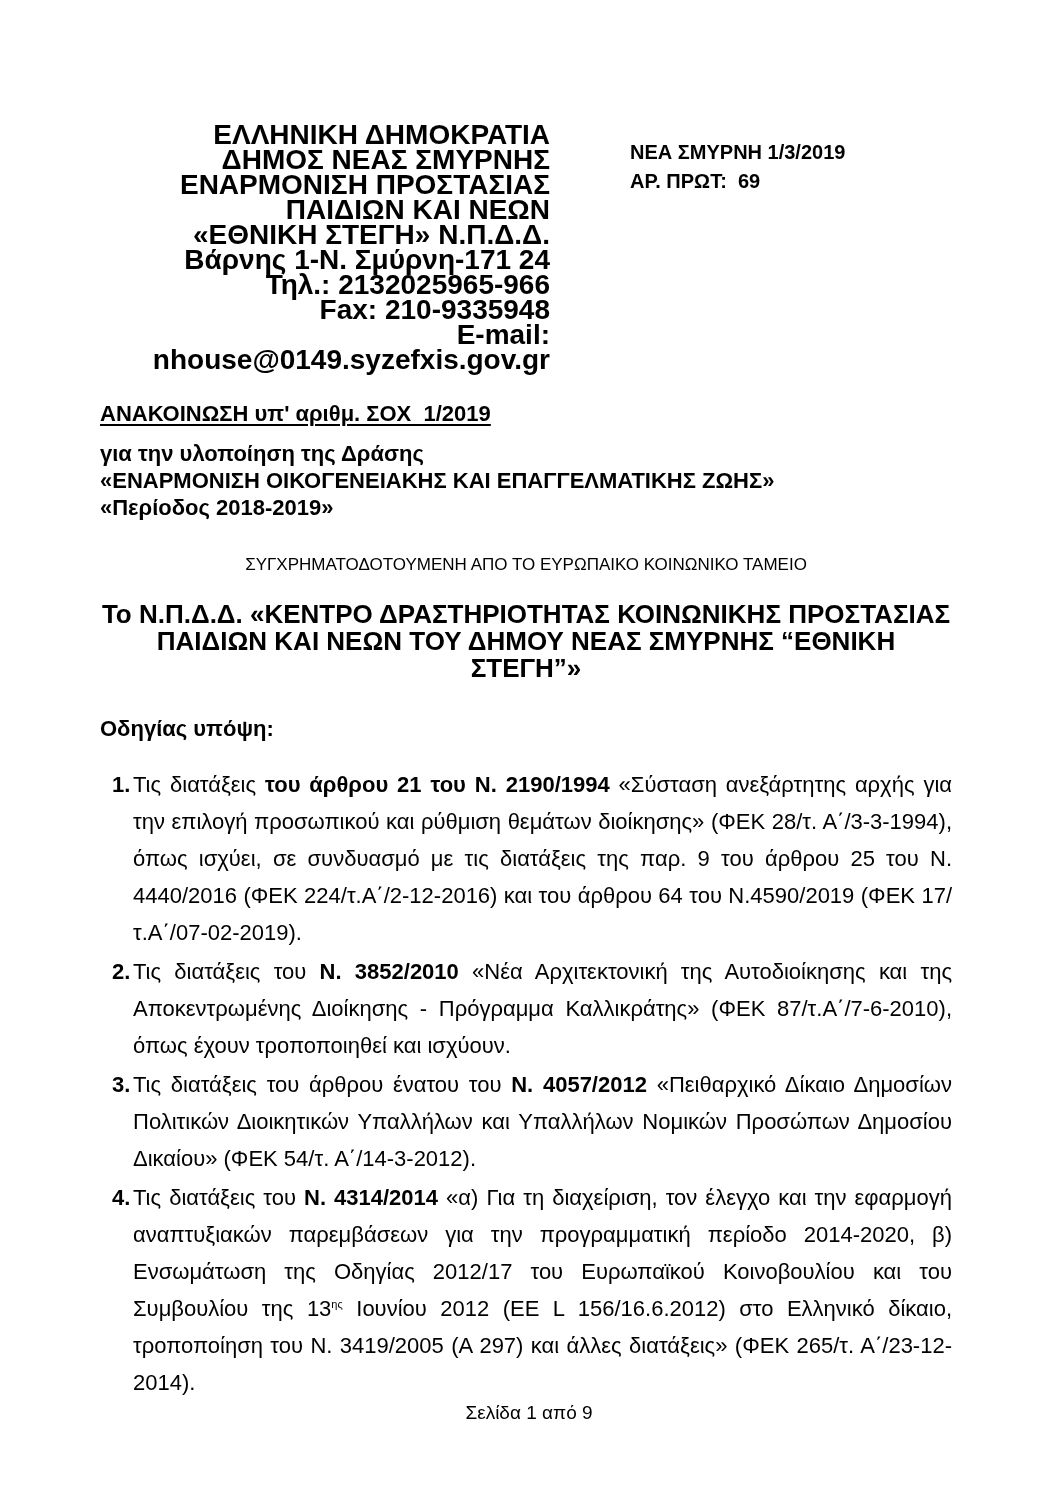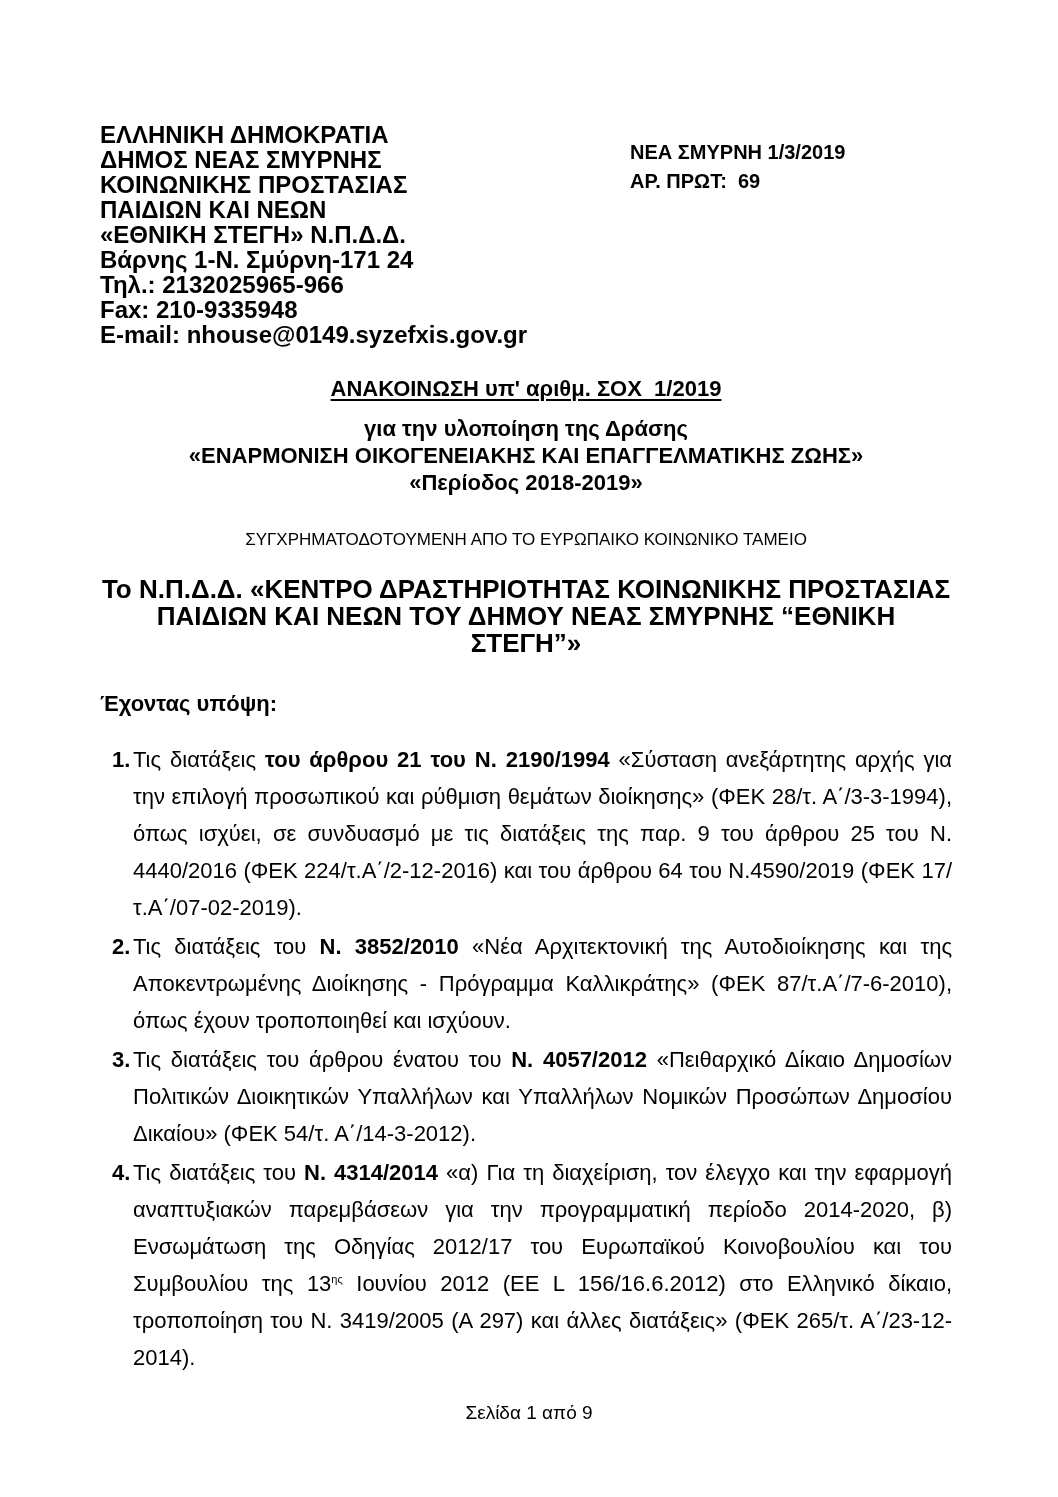--- a/index.html
+++ b/index.html
@@ -7,25 +7,25 @@
   .page {
     width:1058px; height:1497px; position:relative; overflow:hidden;
     background:#ffffff; color:#000000;
     font-family:"Liberation Sans","DejaVu Sans",sans-serif;
     padding:122px 106px 0 100px;
   }
   .pre { white-space:pre-wrap; }
 
   
   .letterhead { position:relative; }
-  .lh-left { font-size:24px; font-weight:700; line-height:25px; width:450px; }
+  .lh-left { font-size:28px; font-weight:700; line-height:25px; width:450px;text-align:right; }
   .lh-right { position:absolute; left:530px; top:16px; font-size:20px; font-weight:700; line-height:29px; }
 
   
-  .titles { margin-top:28px; text-align:center; font-size:22px; font-weight:700; }
+  .titles { margin-top:28px; text-align:left; font-size:22px; font-weight:700; }
   .t-line { line-height:27px; }
   .t-gap { margin-top:13px; }
   .underline { text-decoration:underline; text-decoration-thickness:2px; text-underline-offset:3px; }
 
   .cofinance { margin-top:30px; text-align:center; font-size:17px; font-weight:400; line-height:27px; }
   .issuer { margin-top:23px; text-align:center; font-size:26px; font-weight:700; line-height:27px; }
 
   .having { margin-top:33px; font-size:22px; font-weight:700; line-height:27px; }
 
   
@@ -39,21 +39,21 @@
 </style>
 </head>
 <body>
 
 <div class="page">
 
   <header class="letterhead">
     <div class="lh-left">
         <div>ΕΛΛΗΝΙΚΗ ΔΗΜΟΚΡΑΤΙΑ</div>
         <div>ΔΗΜΟΣ ΝΕΑΣ ΣΜΥΡΝΗΣ</div>
-        <div>ΚΟΙΝΩΝΙΚΗΣ ΠΡΟΣΤΑΣΙΑΣ</div>
+        <div>ΕΝΑΡΜΟΝΙΣΗ ΠΡΟΣΤΑΣΙΑΣ</div>
         <div>ΠΑΙΔΙΩΝ ΚΑΙ ΝΕΩΝ</div>
         <div>«ΕΘΝΙΚΗ ΣΤΕΓΗ» Ν.Π.Δ.Δ.</div>
         <div>Βάρνης 1-Ν. Σμύρνη-171 24</div>
         <div>Τηλ.: 2132025965-966</div>
         <div>Fax: 210-9335948</div>
         <div>E-mail: nhouse@0149.syzefxis.gov.gr</div>
       </div>
     <div class="lh-right">
       <div class="pre">ΝΕΑ ΣΜΥΡΝΗ 1/3/2019</div>
       <div class="pre">ΑΡ. ΠΡΩΤ:  69</div>
@@ -64,21 +64,21 @@
     <div class="t-line"><span class="underline pre">ΑΝΑΚΟΙΝΩΣΗ υπ' αριθμ. ΣΟΧ  1/2019</span></div>
     <div class="t-line t-gap">για την υλοποίηση της Δράσης</div>
     <div class="t-line">«ΕΝΑΡΜΟΝΙΣΗ ΟΙΚΟΓΕΝΕΙΑΚΗΣ ΚΑΙ ΕΠΑΓΓΕΛΜΑΤΙΚΗΣ ΖΩΗΣ»</div>
     <div class="t-line">«Περίοδος 2018-2019»</div>
   </section>
 
   <div class="cofinance">ΣΥΓΧΡΗΜΑΤΟΔΟΤΟΥΜΕΝΗ ΑΠΟ ΤΟ ΕΥΡΩΠΑΙΚΟ ΚΟΙΝΩΝΙΚΟ ΤΑΜΕΙΟ</div>
 
   <div class="issuer">Το Ν.Π.Δ.Δ. «ΚΕΝΤΡΟ ΔΡΑΣΤΗΡΙΟΤΗΤΑΣ ΚΟΙΝΩΝΙΚΗΣ ΠΡΟΣΤΑΣΙΑΣ ΠΑΙΔΙΩΝ ΚΑΙ ΝΕΩΝ ΤΟΥ ΔΗΜΟΥ ΝΕΑΣ ΣΜΥΡΝΗΣ “ΕΘΝΙΚΗ ΣΤΕΓΗ”»</div>
 
-  <div class="having">Έχοντας υπόψη:</div>
+  <div class="having">Οδηγίας υπόψη:</div>
 
   <ol class="items">
       <li><span class="num">1.</span><span>Τις διατάξεις </span><span class="b">του άρθρου 21 του Ν. 2190/1994 </span><span>«Σύσταση ανεξάρτητης αρχής για την επιλογή προσωπικού και ρύθμιση θεμάτων διοίκησης» (ΦΕΚ 28/τ. Α΄/3-3-1994), όπως ισχύει, σε συνδυασμό με τις διατάξεις της παρ. 9 του άρθρου 25 του Ν. 4440/2016 (ΦΕΚ 224/τ.Α΄/2-12-2016) και του άρθρου 64 του Ν.4590/2019 (ΦΕΚ 17/τ.Α΄/07-02-2019).</span></li>
       <li><span class="num">2.</span><span>Τις διατάξεις του </span><span class="b">Ν. 3852/2010 </span><span>«Νέα Αρχιτεκτονική της Αυτοδιοίκησης και της Αποκεντρωμένης Διοίκησης - Πρόγραμμα Καλλικράτης» (ΦΕΚ 87/τ.Α΄/7-6-2010), όπως έχουν τροποποιηθεί και ισχύουν.</span></li>
       <li><span class="num">3.</span><span>Τις διατάξεις του άρθρου ένατου του </span><span class="b">Ν. 4057/2012 </span><span>«Πειθαρχικό Δίκαιο Δημοσίων Πολιτικών Διοικητικών Υπαλλήλων και Υπαλλήλων Νομικών Προσώπων Δημοσίου Δικαίου» (ΦΕΚ 54/τ. Α΄/14-3-2012).</span></li>
       <li><span class="num">4.</span><span>Τις διατάξεις του </span><span class="b">Ν. 4314/2014 </span><span>«α) Για τη διαχείριση, τον έλεγχο και την εφαρμογή αναπτυξιακών παρεμβάσεων για την προγραμματική περίοδο 2014-2020, β) Ενσωμάτωση της Οδηγίας 2012/17 του Ευρωπαϊκού Κοινοβουλίου και του Συμβουλίου της 13</span><sup>ης</sup><span> Ιουνίου 2012 (ΕΕ L 156/16.6.2012) στο Ελληνικό δίκαιο, τροποποίηση του Ν. 3419/2005 (Α 297) και άλλες διατάξεις» (ΦΕΚ 265/τ. Α΄/23-12-2014).</span></li>
     </ol>
 
   <footer class="page-footer">Σελίδα 1 από 9</footer>
 

